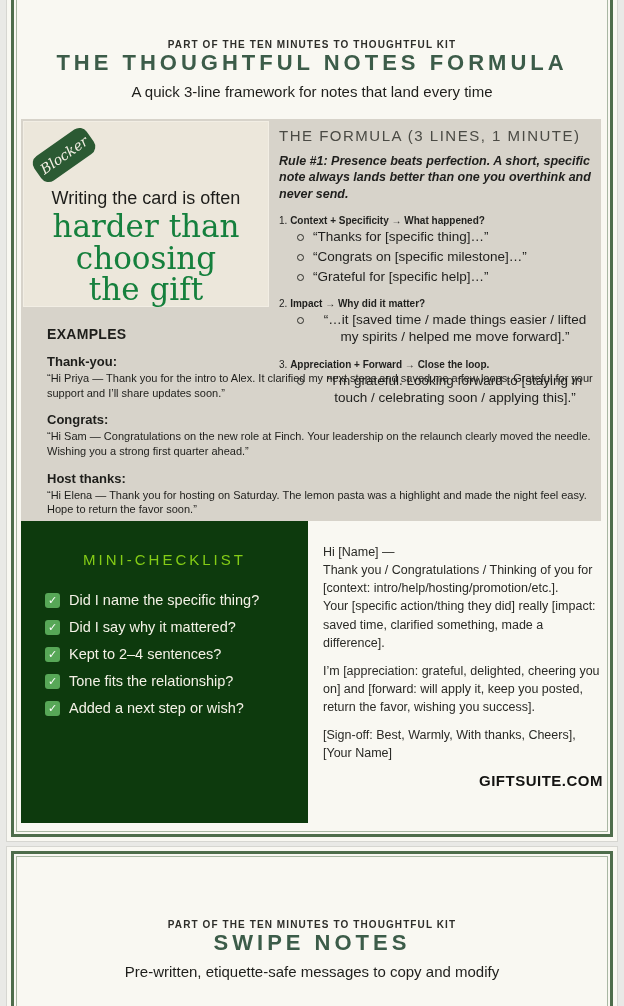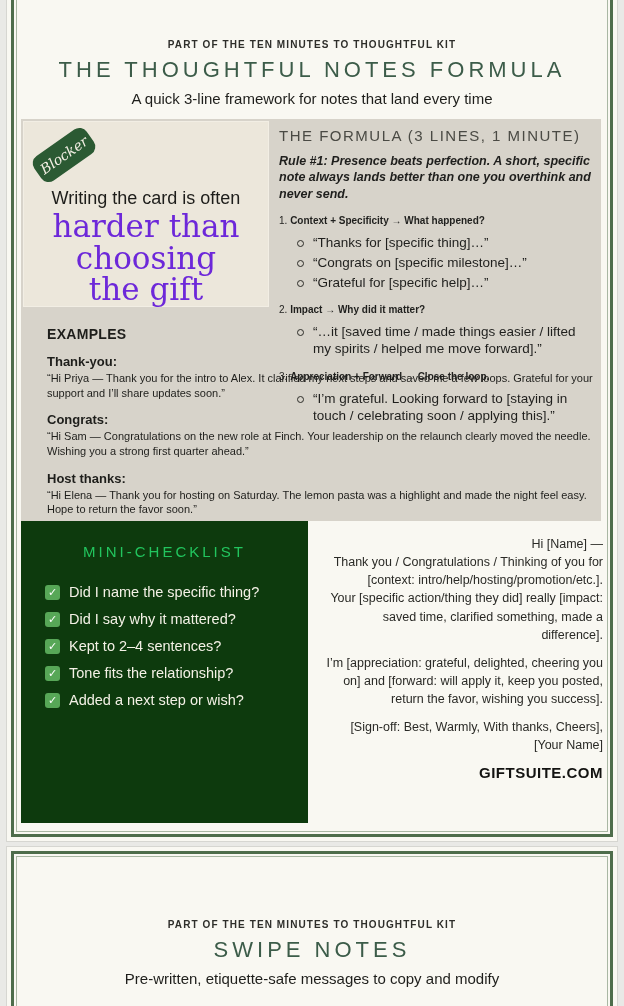--- a/index.html
+++ b/index.html
@@ -13,64 +13,64 @@
   .card1{top:-16px;height:856px;}
   .card2{top:846px;height:200px;}
   .frame{position:absolute;inset:4px;border:3px solid #4e6d4b;pointer-events:none;}
   .frame::after{content:"";position:absolute;inset:2px;border:1px solid #a9b7a3;}
 
   
   .hdr{position:absolute;left:0;width:100%;text-align:center;}
   .card1 .hdr{top:54px;}
   .card2 .hdr{top:72px;}
   .kicker{font-size:10px;font-weight:700;letter-spacing:1.1px;color:#2e2e2a;}
-  .big-title{margin-top:7px;font-size:22px;font-weight:400;letter-spacing:4px;color:#3c5c49;}
+  .big-title{font-size:22px;font-weight:700;letter-spacing:4px;color:#3c5c49;}
   .subtitle{margin-top:7px;font-size:15px;color:#1e1e1b;}
 
   
   .panel{position:absolute;left:14px;top:134px;width:580px;height:402px;background:#d7d3ca;}
 
   
   .beige{position:absolute;left:2px;top:2px;width:246px;height:186px;background:#ece7db;border:1px solid #f2eee4;box-sizing:border-box;text-align:center;}
   .tag{position:absolute;left:8px;top:18px;width:64px;height:30px;background:#2b5a33;border-radius:9px;
        transform:rotate(-35deg);display:flex;align-items:center;justify-content:center;
        color:#f3efe4;font-family:"DejaVu Serif",serif;font-style:italic;font-size:14px;}
   .lead{margin-top:66px;font-size:18px;color:#1d1d1a;}
-  .quote{margin-top:2px;font-family:"DejaVu Serif",serif;font-size:31px;line-height:1.02;color:#6d28d9;}
+  .quote{margin-top:2px;font-family:"DejaVu Serif",serif;font-size:31px;line-height:1.02;color:#15803d;}
 
   
   .formula{position:absolute;left:258px;top:8px;width:318px;color:#1f1f1d;}
   .f-head{font-size:15px;letter-spacing:1.5px;color:#4a4a44;font-weight:400;}
   .f-rule{margin-top:9px;font-size:12.5px;font-weight:700;font-style:italic;line-height:1.3;}
   .step{margin-top:13px;}
   .step-title{font-size:10px;}
   .step-title b{font-weight:700;}
-  .bullets{margin-top:9px;}
+  .bullets{margin-top:3px;text-align:center;}
   .b-row{display:flex;margin:3px 0 0 18px;font-size:13.5px;line-height:1.25;}
   .dot{flex:0 0 auto;width:5px;height:5px;border:1.5px solid #2c2c28;border-radius:50%;margin:5px 9px 0 0;}
 
   
   .examples{position:absolute;left:26px;top:207px;width:552px;color:#1e1e1b;}
   .ex-head{font-size:14px;font-weight:700;letter-spacing:.3px;}
   .ex-item{margin-top:12px;}
   .ex-label{font-size:13px;font-weight:700;}
   .ex-text{margin-top:2px;font-size:11px;line-height:1.33;}
 
   
   .greenbox{position:absolute;left:14px;top:536px;width:287px;height:302px;background:#0d3a0d;color:#f4f1e6;}
-  .cl-head{margin-top:22px;text-align:center;font-size:15px;letter-spacing:3px;color:#22c55e;}
+  .cl-head{margin-top:30px;text-align:center;font-size:15px;letter-spacing:3px;color:#84cc16;}
   .cl-items{margin:24px 0 0 24px;}
   .cl-row{display:flex;align-items:center;margin-top:11px;font-size:14.5px;}
   .check{flex:0 0 auto;width:15px;height:15px;background:#57a757;border-radius:3px;margin-right:9px;
          display:flex;align-items:center;justify-content:center;color:#fff;font-size:11px;font-weight:700;}
 
   
   .fill{position:absolute;left:314px;top:538px;width:282px;color:#2a2a26;}
   .fill-head{font-size:13.5px;letter-spacing:1.5px;color:#4c6e52;line-height:1.4;}
-  .fill-body{margin-top:12px;font-size:12.5px;line-height:1.45;text-align:right;}
+  .fill-body{margin-top:20px;font-size:12.5px;line-height:1.45;}
   .fill-body .ln{padding-left:2px;}
   .fill-p{margin-top:10px;}
   .brand{margin-top:10px;text-align:right;font-size:15px;font-weight:700;letter-spacing:.5px;color:#131311;}
 </style>
 </head>
 <body>
 
 <div class="card card1">
   <div class="frame"></div>
 

